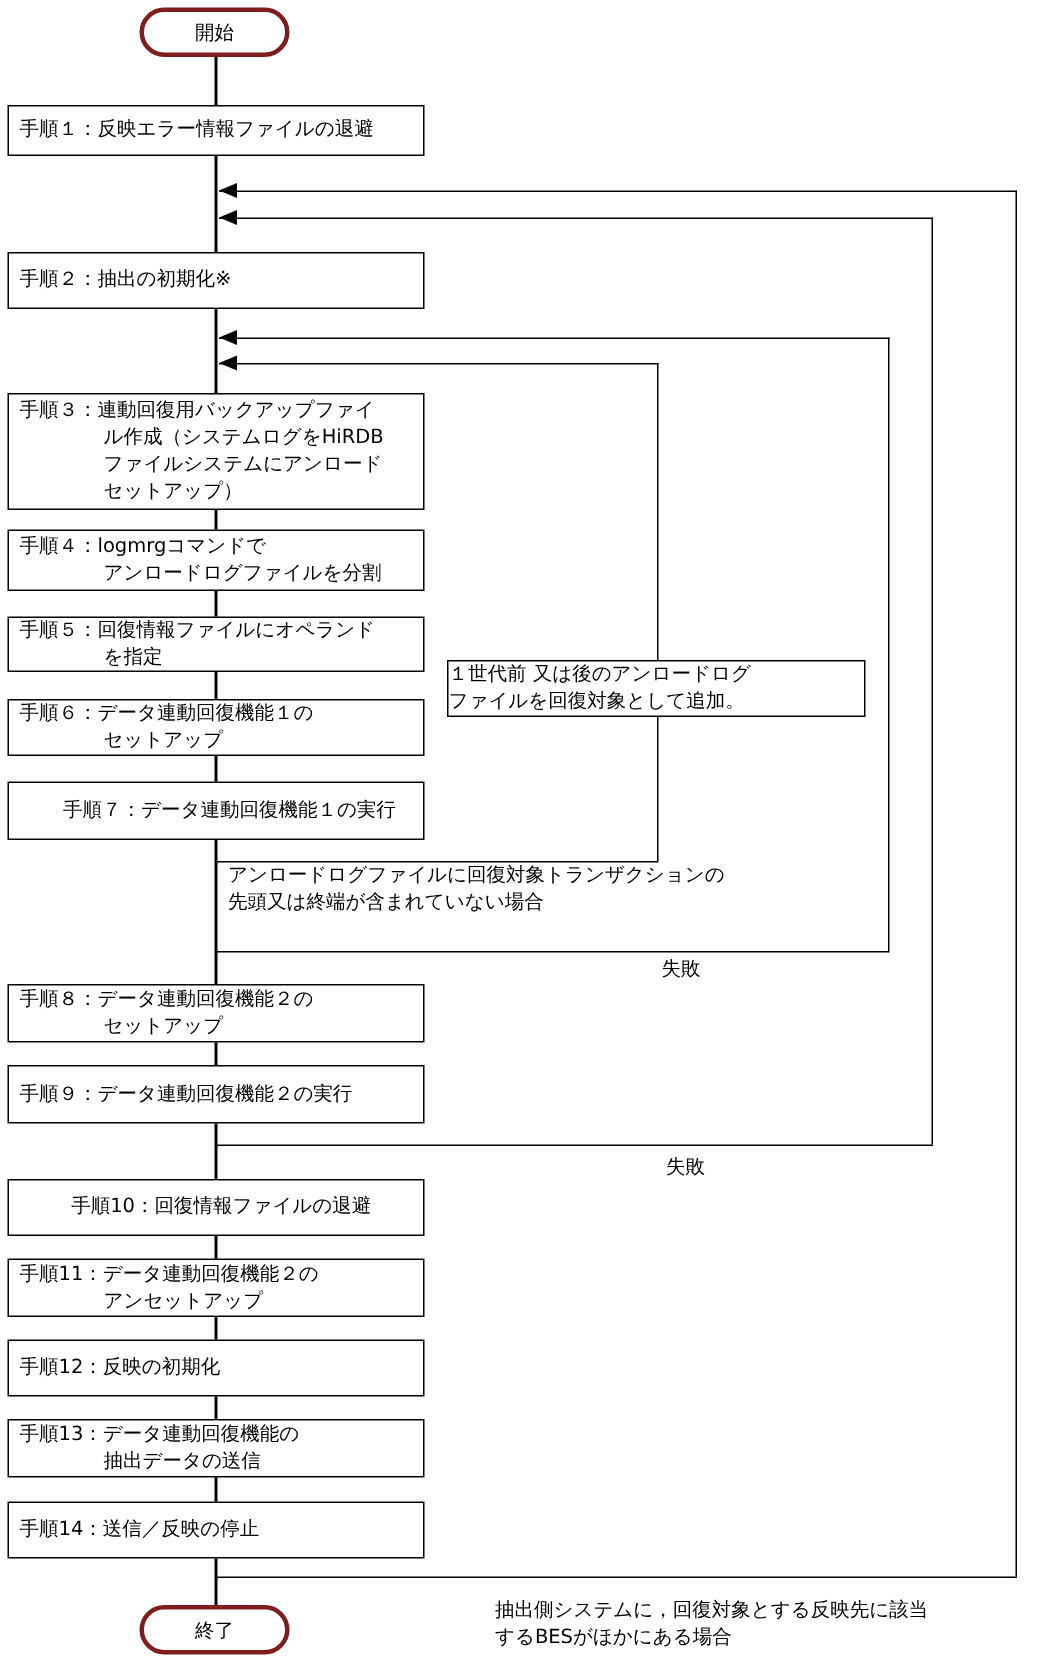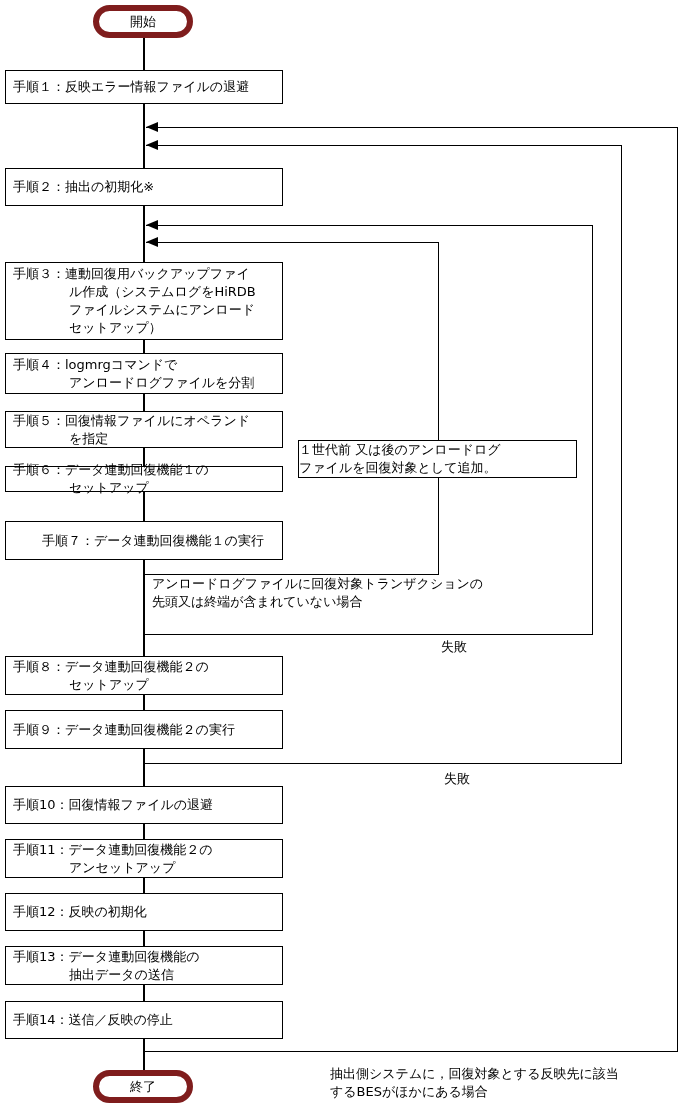--- a/index.html
+++ b/index.html
@@ -19,21 +19,21 @@
   
   .sidebox{
     position:absolute;left:298px;top:440px;width:279px;height:38px;box-sizing:border-box;
     border:1px solid #000;background:#fff;z-index:2;
     display:flex;flex-direction:column;justify-content:center;
     line-height:18px;white-space:nowrap;
   }
   
   .node{
     position:absolute;left:93px;width:100px;height:33px;box-sizing:border-box;
-    border:6px solid #7f1d1d;border-radius:17px;background:#fff;z-index:2;
+    border:3px solid #7f1d1d;border-radius:17px;background:#fff;z-index:2;
     display:flex;align-items:center;justify-content:center;
   }
   
   .vline{position:absolute;width:1px;background:#000;z-index:1;}
   .trunk{position:absolute;width:2px;background:#000;z-index:1;}
   .hline{position:absolute;height:1px;background:#000;z-index:1;}
   
   .arrow{
     position:absolute;width:0;height:0;z-index:3;
     border-top:5px solid transparent;border-bottom:5px solid transparent;
@@ -86,35 +86,35 @@
       <div class="cont">セットアップ）</div>
     </div>
   <div class="box" style="top:353px;height:41px;">
       <div>手順４：logmrgコマンドで</div>
       <div class="cont">アンロードログファイルを分割</div>
     </div>
   <div class="box" style="top:411px;height:37px;">
       <div>手順５：回復情報ファイルにオペランド</div>
       <div class="cont">を指定</div>
     </div>
-  <div class="box" style="top:466px;height:26px;">
+  <div class="box" style="top:466px;height:38px;">
       <div>手順６：データ連動回復機能１の</div>
       <div class="cont">セットアップ</div>
     </div>
   <div class="box" style="top:521px;height:39px;padding-left:36px;">
       <div>手順７：データ連動回復機能１の実行</div>
     </div>
   <div class="box" style="top:656px;height:39px;">
       <div>手順８：データ連動回復機能２の</div>
       <div class="cont">セットアップ</div>
     </div>
   <div class="box" style="top:710px;height:39px;">
       <div>手順９：データ連動回復機能２の実行</div>
     </div>
-  <div class="box" style="top:786px;height:38px;">
+  <div class="box" style="top:786px;height:38px;text-align:center;">
       <div>手順10：回復情報ファイルの退避</div>
     </div>
   <div class="box" style="top:839px;height:39px;">
       <div>手順11：データ連動回復機能２の</div>
       <div class="cont">アンセットアップ</div>
     </div>
   <div class="box" style="top:893px;height:38px;">
       <div>手順12：反映の初期化</div>
     </div>
   <div class="box" style="top:946px;height:39px;">

